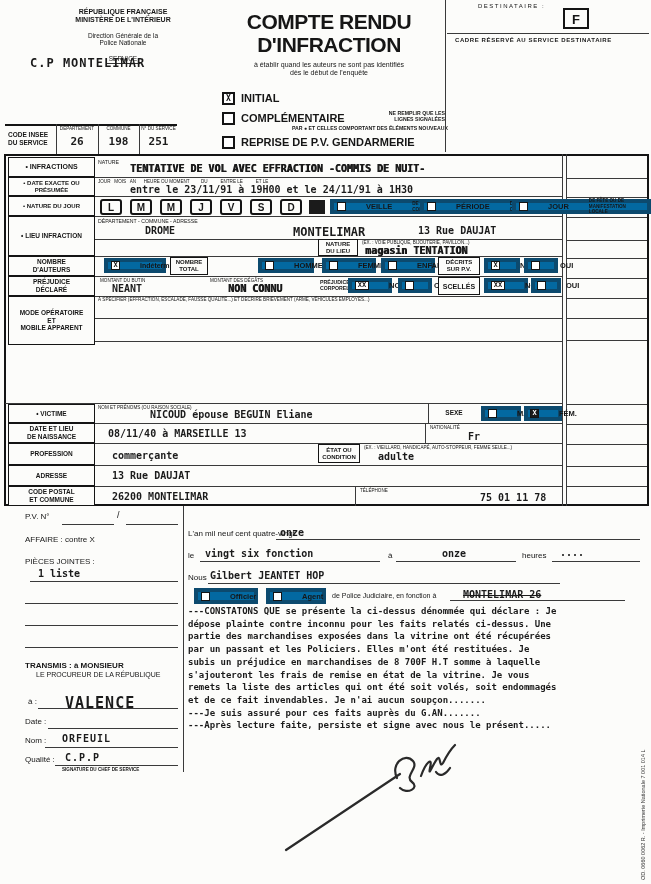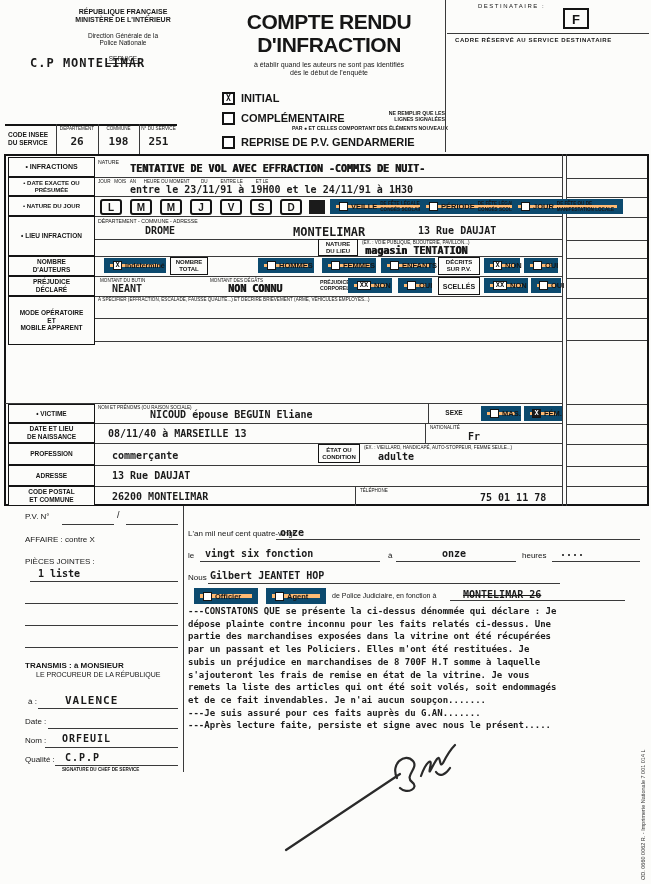--- a/index.html
+++ b/index.html
@@ -24,22 +24,22 @@
   .hl2{position:absolute;border-top:2px solid #141414;}
   .vl{position:absolute;border-left:1px solid #3a3a3a;}
   .cell{position:absolute;border:1.5px solid #141414;box-sizing:border-box;
         display:flex;align-items:center;justify-content:center;text-align:center;
         font-weight:bold;background:#fcfcfa;}
   .box2{position:absolute;border:2px solid #141414;box-sizing:border-box;background:#fcfcfa;}
   .cb{box-sizing:border-box;display:inline-block;flex:none;width:11px;height:11px;
       border:2px solid #141414;font:bold 8px "DejaVu Sans Mono",monospace;
       text-align:center;line-height:8px;background:#fff;color:#111;}
   .cbf{background:#1a1a1a;color:#1a1a1a;}
-  .opt{box-sizing:border-box;position:absolute;display:inline-flex;align-items:center;gap:3px;
-       border:6px solid #0c4a6e;padding:0 3px;height:15px;background:#fdba74;
+  .opt{box-sizing:border-box;position:absolute;display:inline-flex;align-items:center;gap:20px;
+       border:4px solid #0c4a6e;padding:0 3px;height:15px;background:#0369a1;
        font:bold 7.5px "Liberation Sans",sans-serif;}
   .opt .cb{width:9px;height:9px;border-width:1.5px;line-height:6px;font-size:7px;}
   .day{box-sizing:border-box;position:absolute;width:22px;height:16px;border:2px solid #141414;
        border-radius:3px;text-align:center;font:bold 10px "Liberation Sans",sans-serif;
        line-height:13px;background:#fcfcfa;}
   .strike{text-decoration:line-through;}
   .vert{writing-mode:vertical-rl;transform:rotate(180deg);}
 </style>
 </head>
 <body>
@@ -286,21 +286,21 @@
   <div class="abs typed" style="left:38px;top:568px;font-size:10px;">1 liste</div>
   <div class="hl" style="left:30px;top:581px;width:148px;"></div>
   <div class="hl" style="left:25px;top:603px;width:153px;"></div>
   <div class="hl" style="left:25px;top:625px;width:153px;"></div>
   <div class="hl" style="left:25px;top:647px;width:153px;"></div>
 
   <div class="abs t8 b" style="left:25px;top:661px;">TRANSMIS : à MONSIEUR</div>
   <div class="abs t7" style="left:36px;top:671px;">LE PROCUREUR DE LA RÉPUBLIQUE</div>
 
   <div class="abs t8" style="left:28px;top:697px;">à :</div>
-  <div class="abs typed" style="left:65px;top:694px;font-size:11px;letter-spacing:1px;">VALENCE</div>
+  <div class="abs typed" style="left:65px;top:694px;font-size:15px;letter-spacing:1px;">VALENCE</div>
   <div class="hl" style="left:38px;top:708px;width:140px;"></div>
   <div class="abs t8" style="left:25px;top:717px;">Date :</div>
   <div class="hl" style="left:48px;top:728px;width:130px;"></div>
   <div class="abs t8" style="left:25px;top:736px;">Nom :</div>
   <div class="abs typed" style="left:62px;top:733px;font-size:10px;letter-spacing:1px;">ORFEUIL</div>
   <div class="hl" style="left:45px;top:747px;width:133px;"></div>
   <div class="abs t8" style="left:25px;top:755px;">Qualité :</div>
   <div class="abs typed" style="left:65px;top:752px;font-size:10px;letter-spacing:1px;">C.P.P</div>
   <div class="hl" style="left:55px;top:765px;width:123px;"></div>
   <div class="abs t45 b" style="left:62px;top:767px;">SIGNATURE DU CHEF DE SERVICE</div>

